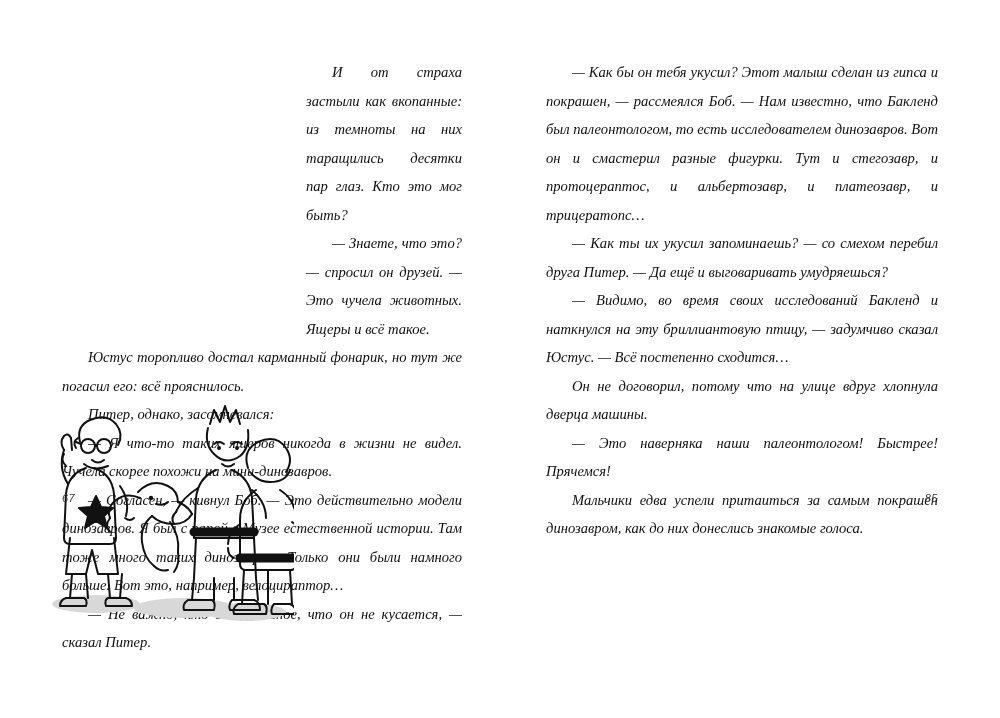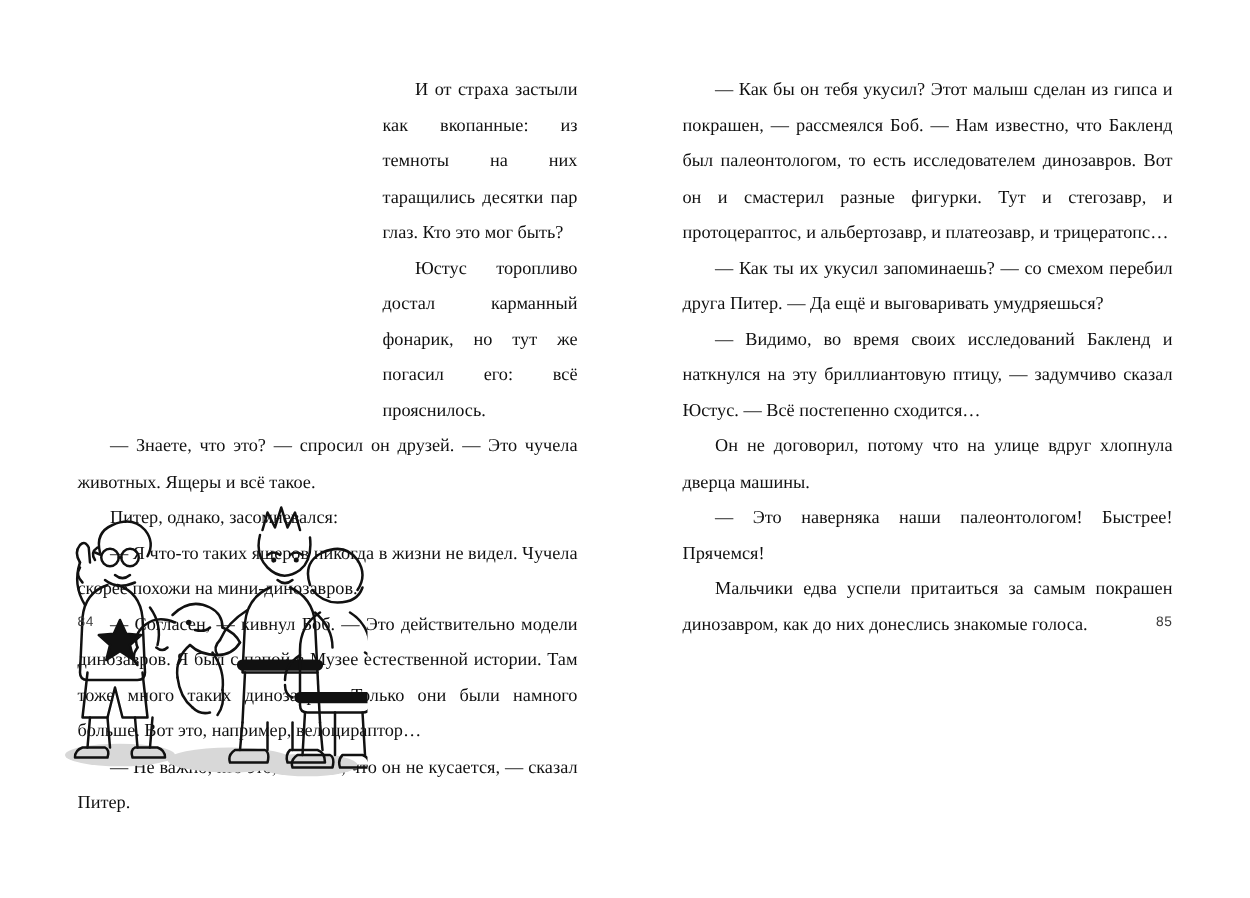--- a/index.html
+++ b/index.html
@@ -17,20 +17,21 @@
     position: relative;
     width: 1000px;
     height: 718px;
     background: #ffffff;
   }
   .page {
     position: absolute;
     top: 0;
     height: 548px;
     box-sizing: border-box;
+    font-style: italic;
   }
   .page-left {
     left: 0;
     width: 500px;
     padding: 58px 38px 0 62px;
   }
   .page-right {
     left: 500px;
     width: 500px;
     padding: 58px 62px 4px 46px;
@@ -77,22 +78,22 @@
 </style>
 </head>
 <body>
 
 <div class="spread">
 
   <div class="page page-left">
     <div class="text-col">
       <div class="illo-wrap"></div>
       <p>И от страха застыли как вкопанные: из темноты на них таращились десятки пар глаз. Кто это мог быть?</p>
+      <p>— Знаете, что это? — спросил он друзей. — Это чучела животных. Ящеры и всё такое.</p>
       <p>Юстус торопливо достал карманный фонарик, но тут же погасил его: всё прояснилось.</p>
-      <p>— Знаете, что это? — спросил он друзей. — Это чучела животных. Ящеры и всё такое.</p>
       <p>Питер, однако, засомневался:</p>
       <p>— Я что-то таких ящеров никогда в жизни не видел. Чучела скорее похожи на мини-динозавров.</p>
       <p>— Согласен, — кивнул Боб. — Это действительно модели динозавров. Я был с папой в Музее естественной истории. Там тоже много таких динозавров. Только они были намного больше. Вот это, например, велоцираптор…</p>
       <p>— Не важно, кто это, главное, что он не кусается, — сказал Питер.</p>
     </div>
 
     <svg class="illustration" viewBox="0 0 260 268">
       <g fill="none" stroke="#111111" stroke-width="2" stroke-linecap="round" stroke-linejoin="round">
 
         <ellipse cx="62" cy="232" rx="44" ry="9" fill="#d8d8d8" stroke="none"></ellipse>
@@ -175,21 +176,21 @@
         <path d="M258 150 q12 8 12 22"></path>
         <path d="M206 186 h66" stroke-width="9"></path>
         <path d="M210 198 l-2 34"></path>
         <path d="M234 198 l0 34"></path>
         <path d="M256 198 l2 34"></path>
         <path d="M204 232 q-6 4 -4 10 h32 q2 -8 -2 -10 z"></path>
         <path d="M240 232 q-4 4 -2 10 h24 q0 -8 -6 -10 z"></path>
       </g>
     </svg>
 
-    <div class="folio folio-left">84</div>
+    <div class="folio folio-left">67</div>
   </div>
 
   <div class="page page-right">
     <div class="text-col">
       <p>— Как бы он тебя укусил? Этот малыш сделан из гипса и покрашен, — рассмеялся Боб. — Нам известно, что Бакленд был палеонтологом, то есть исследователем динозавров. Вот он и смастерил разные фигурки. Тут и стегозавр, и протоцераптос, и альбертозавр, и платеозавр, и трицератопс…</p>
       <p>— Как ты их укусил запоминаешь? — со смехом перебил друга Питер. — Да ещё и выговаривать умудряешься?</p>
       <p>— Видимо, во время своих исследований Бакленд и наткнулся на эту бриллиантовую птицу, — задумчиво сказал Юстус. — Всё постепенно сходится…</p>
       <p>Он не договорил, потому что на улице вдруг хлопнула дверца машины.</p>
       <p>— Это наверняка наши палеонтологом! Быстрее! Прячемся!</p>
       <p>Мальчики едва успели притаиться за самым покрашен динозавром, как до них донеслись знакомые голоса.</p>

